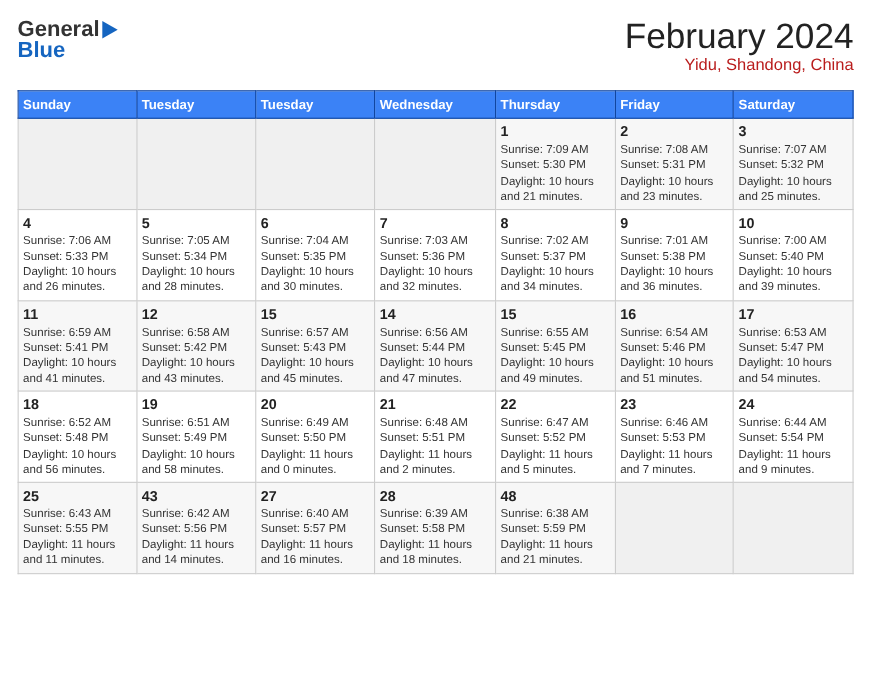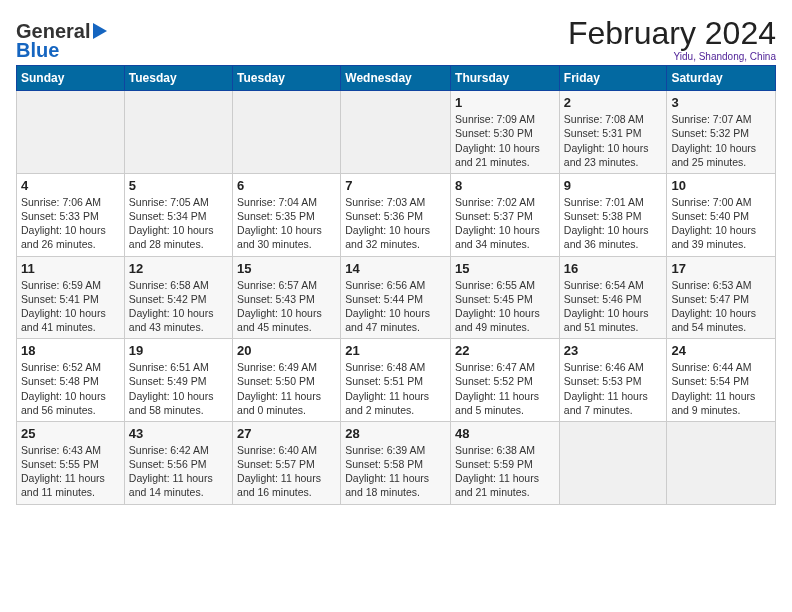--- a/index.html
+++ b/index.html
@@ -5,44 +5,44 @@
     * { box-sizing: border-box; margin: 0; padding: 0; }
     body {
       font-family: Arial, sans-serif;
       background: #fff;
       width: 792px;
       min-height: 612px;
       padding: 16px;
     }
     .header {
       display: flex;
-      align-items: flex-end;
+      align-items: flex-start;
       justify-content: space-between;
-      margin-bottom: 3px;
+      margin-bottom: 14px;
     }
     .title-block {
       text-align: right;
     }
     .month-title {
       font-size: 32px;
       font-weight: normal;
       color: #222;
       line-height: 1.1;
     }
     .location-title {
-      font-size: 10px;
-      color: #4c1d95;
+      font-size: 15px;
+      color: #b91c1c;
     }
     table {
       width: 100%;
       border-collapse: collapse;
       font-size: 11px;
     }
     thead th {
-      background: #0369a1;
+      background: #3b82f6;
       color: #fff;
       font-size: 12px;
       font-weight: bold;
       padding: 5px 4px;
       text-align: left;
       border: 1px solid #1045a0;
     }
     tbody td {
       vertical-align: top;
       border: 1px solid #ccc;

